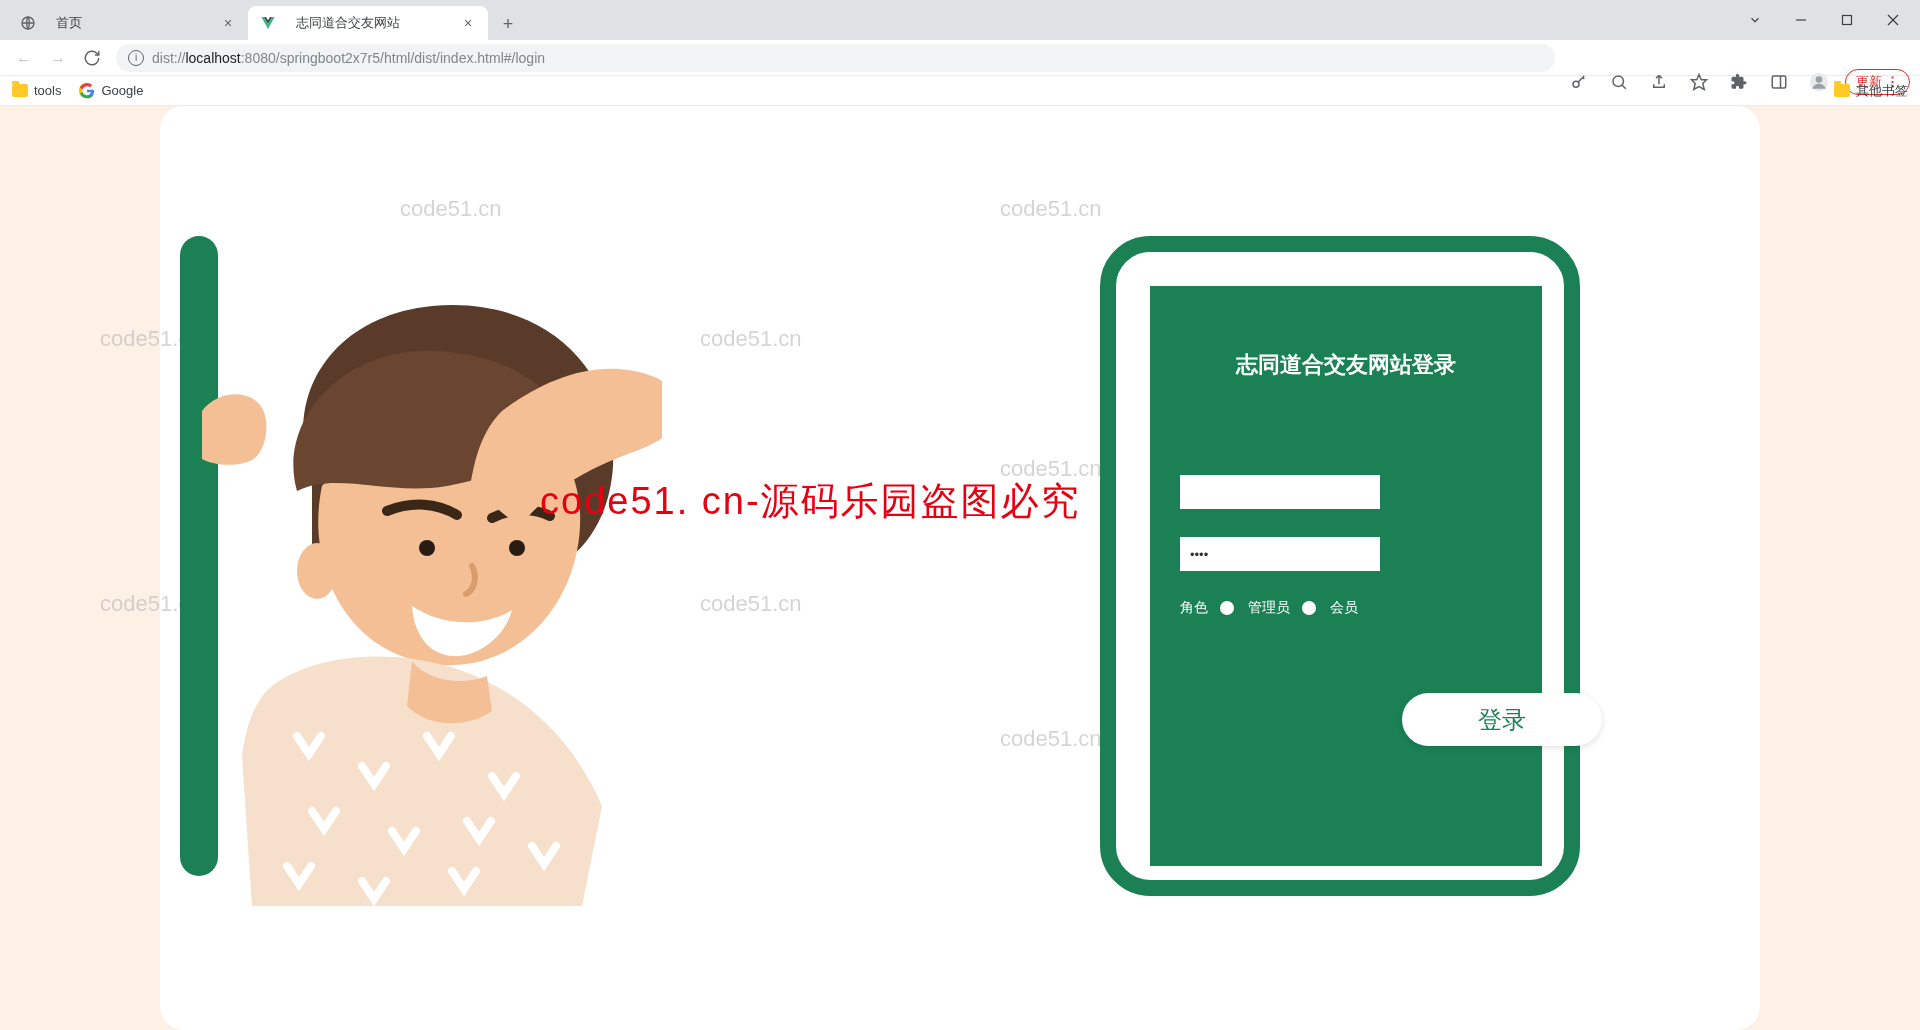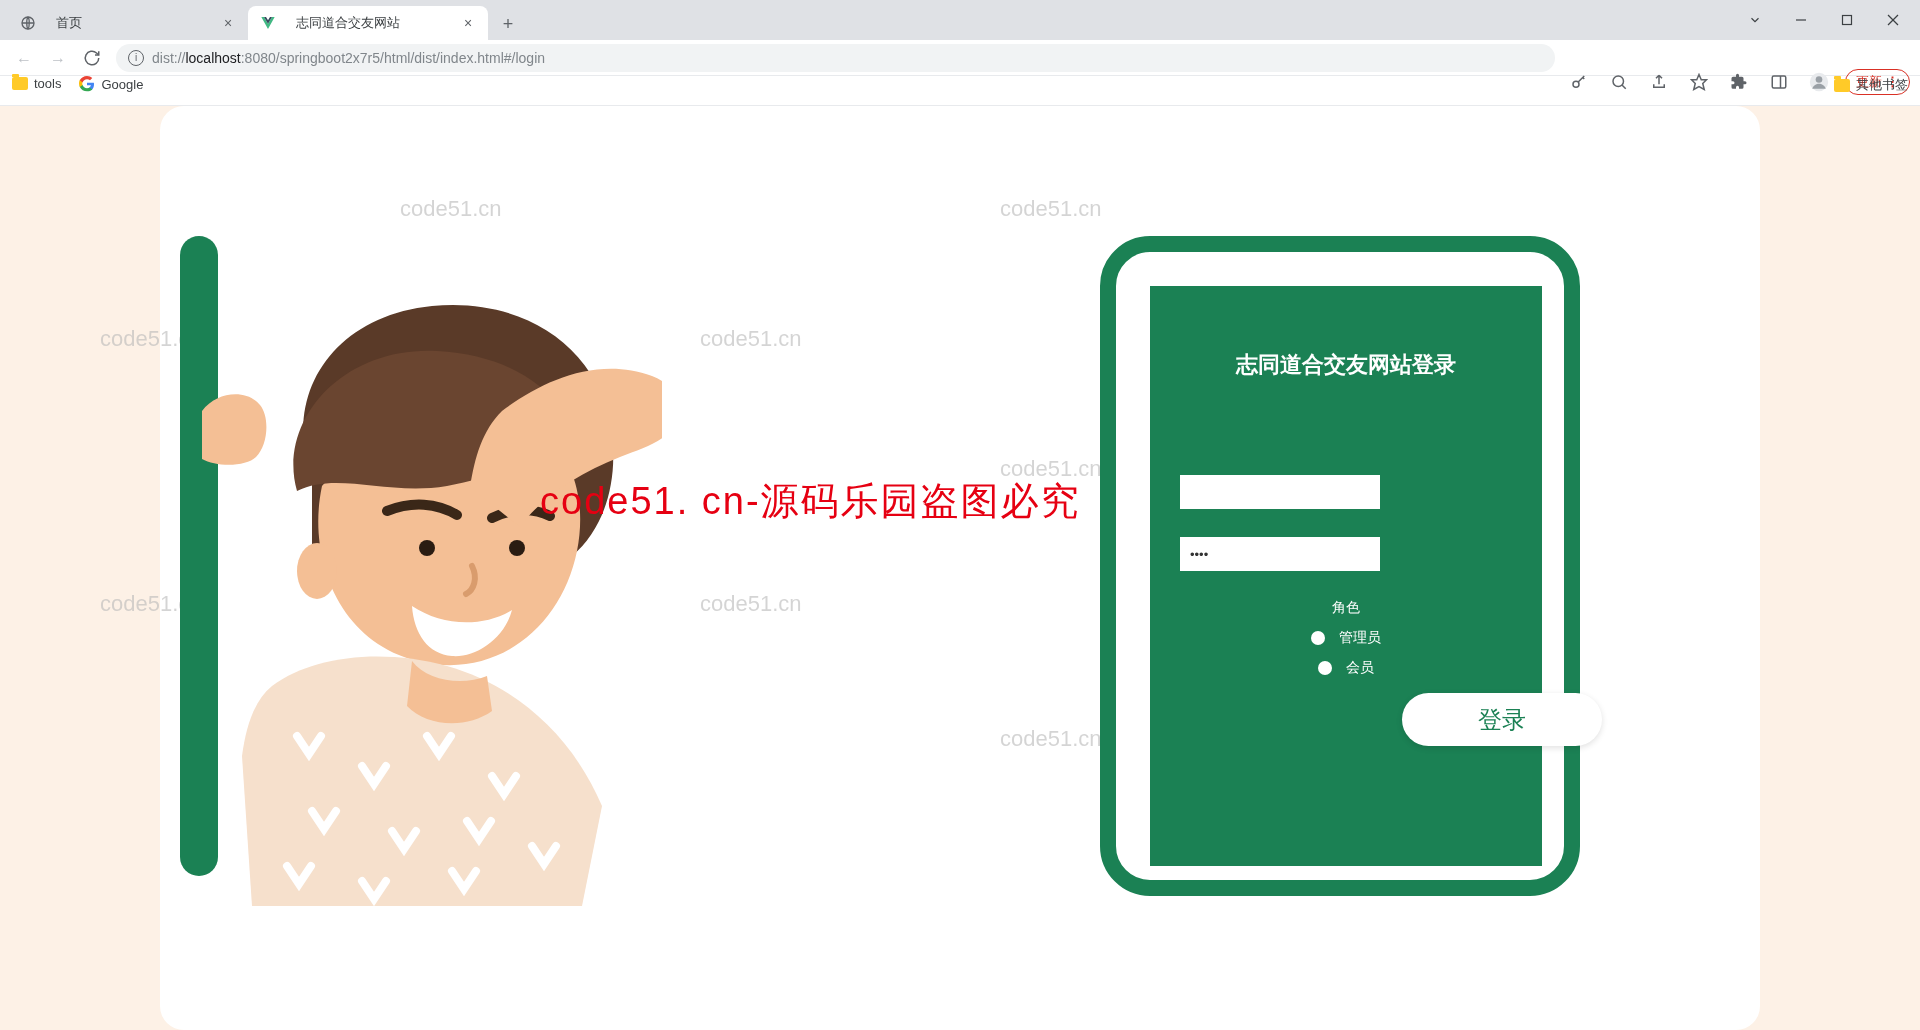--- a/index.html
+++ b/index.html
@@ -23,21 +23,21 @@
 .nav-btn.disabled { color: #bdc1c6; }
 .url-bar { flex: 1; height: 28px; background: #f1f3f4; border-radius: 14px; display: flex; align-items: center; padding: 0 12px; gap: 8px; font-size: 14px; color: #202124; margin: 0 4px; }
 .url-info { width:16px; height:16px; border:1.5px solid #5f6368; border-radius:50%; display:flex; align-items:center; justify-content:center; font-size:10px; color:#5f6368; flex-shrink:0;}
 .url-text { flex: 1; white-space: nowrap; overflow: hidden; }
 .url-text .dim { color: #80868b; }
 .toolbar-right { display: flex; align-items: center; gap: 12px; margin-top: 48px; }
 .toolbar-icon { width: 28px; height: 28px; display: flex; align-items: center; justify-content: center; color: #5f6368; cursor: pointer; }
 .update-btn { border: 1px solid #d93025; color: #d93025; border-radius: 14px; padding: 3px 10px; font-size: 13px; display: flex; align-items: center; gap: 4px; cursor: pointer; }
 .update-btn .dots { color: #d93025; font-weight: bold; }
 
-.bookmarks-bar { height: 30px; background: #fff; display: flex; align-items: flex-start; padding: 0 12px; gap: 18px; font-size: 13px; color: #3c4043; border-bottom: 1px solid #e8eaed; }
+.bookmarks-bar { height: 30px; background: #fff; display: flex; align-items: center; padding: 0 12px; gap: 18px; font-size: 13px; color: #3c4043; border-bottom: 1px solid #e8eaed; }
 .bookmark { display: flex; align-items: center; gap: 6px; cursor: pointer; }
 .folder-icon { width: 16px; height: 13px; background: #ffca28; border-radius: 2px; position: relative; }
 .folder-icon::before { content:''; position:absolute; top:-3px; left:0; width:7px; height:3px; background:#ffca28; border-radius:1px 1px 0 0; }
 .g-icon { width:16px; height:16px; }
 .bookmarks-right { margin-left: auto; }
 
 
 .page-area { position: relative; width: 100%; height: calc(100% - 106px); background: #fdf1e6; overflow: hidden; }
 .page-inner { position: absolute; top: 0; left: 160px; right: 160px; bottom: 0; background: #fff; border-radius: 24px; }
 
@@ -48,21 +48,21 @@
 .illustration { position: absolute; left: 180px; top: 110px; width: 480px; height: 700px; }
 .green-bar { position: absolute; left: 0; top: 20px; width: 38px; height: 640px; background: #1b8154; border-radius: 30px; }
 
 
 .login-device { position: absolute; right: 340px; top: 130px; width: 480px; height: 660px; }
 .device-frame { position: absolute; inset: 0; border: 16px solid #1b8154; border-radius: 50px; }
 .device-screen { position: absolute; left: 50px; top: 50px; right: 38px; bottom: 30px; background: #1b8154; }
 .login-title { color: #fff; font-size: 22px; font-weight: bold; text-align: center; margin-top: 64px; }
 .form-area { padding: 0 30px; margin-top: 95px; }
 .text-input { width: 200px; height: 34px; background: #fff; border: none; padding: 0 10px; font-size: 13px; color: #333; display: block; margin-bottom: 28px; }
-.role-row { display: flex; align-items: center; gap: 12px; color: #fff; font-size: 14px; margin-top: 28px; flex-direction: column; }
+.role-row { display: flex; align-items: center; gap: 12px; color: #fff; font-size: 14px; margin-top: 28px; }
 .radio-wrap { display: flex; align-items: center; gap: 14px; }
 .radio-dot { width: 14px; height: 14px; border-radius: 50%; background: #fff; display:inline-block; }
 .login-button { position: absolute; right: -22px; bottom: 150px; width: 200px; height: 53px; background: #fff; border-radius: 28px; display: flex; align-items: center; justify-content: center; color: #1b8154; font-size: 24px; font-weight: 500; cursor: pointer; box-shadow: 0 2px 6px rgba(0,0,0,0.12); }
 
 
 .avatar-img { position:absolute; left: 22px; top: 50px; width: 460px; }
 </style>
 </head>
 <body>
 

